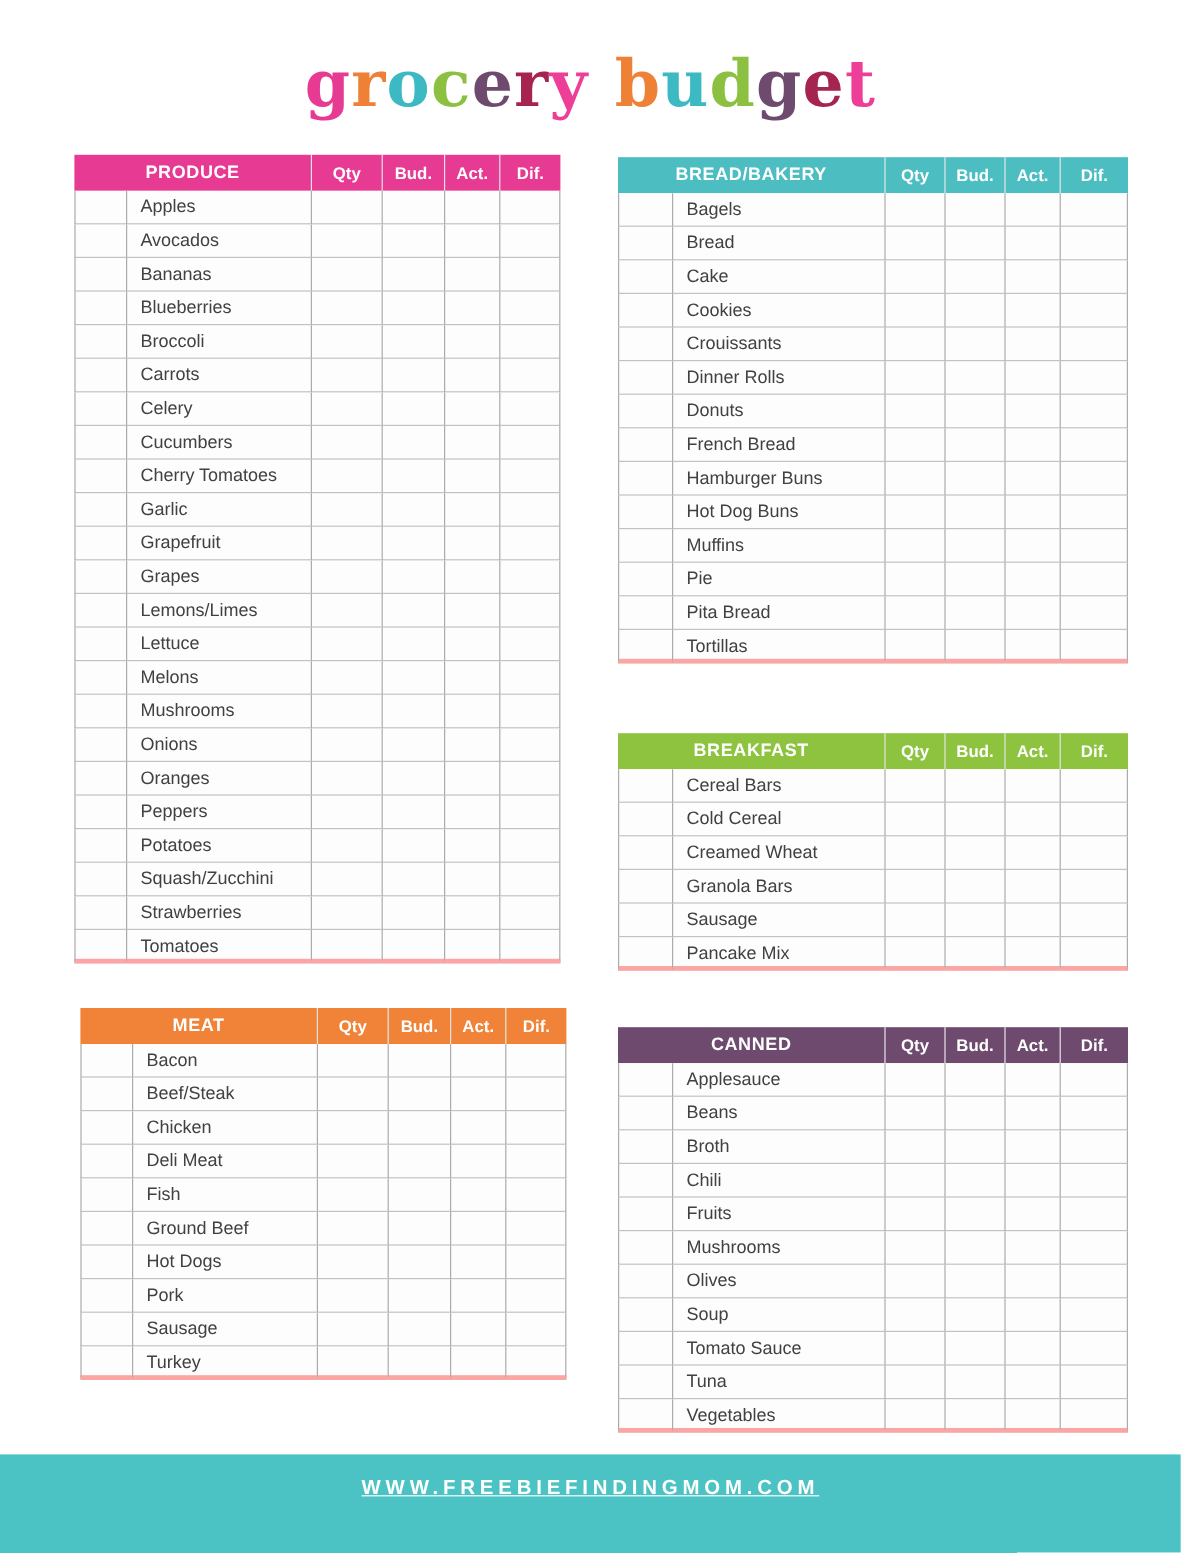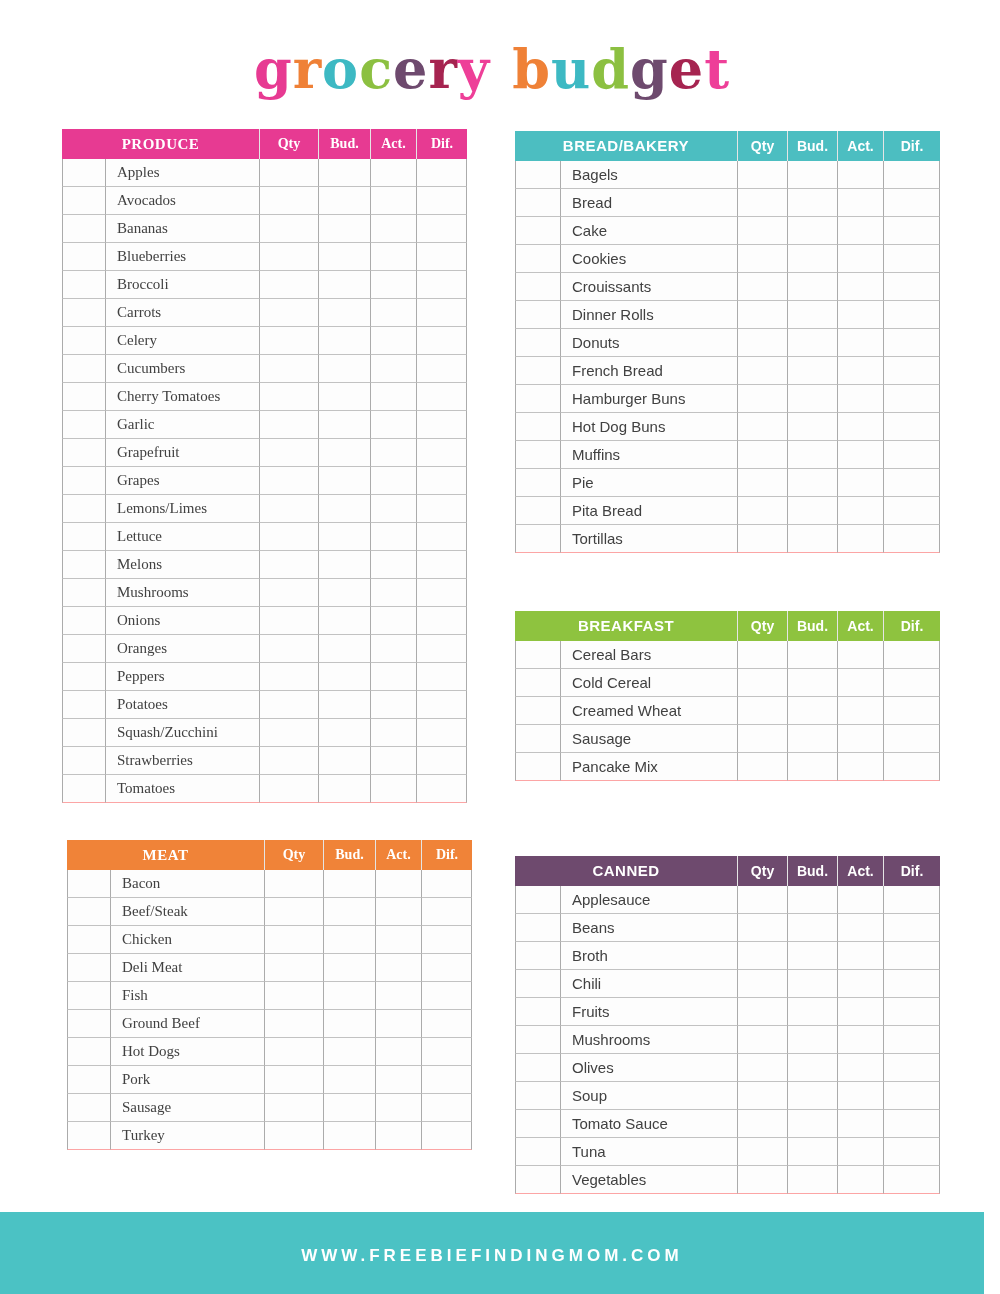--- a/index.html
+++ b/index.html
@@ -51,32 +51,31 @@
     font-size:14px;
     line-height:30px;
     border-left:1px solid #e5e5e5;
   }
   .t-row { display:grid; height:28px; background:#fdfdfd; }
   .t-row .c {
     border-left:1px solid #ababab;
     border-bottom:1px solid #c2c2c2;
   }
   .t-row .c:last-child { border-right:1px solid #ababab; }
-  .t-row:last-child .c { border-bottom:1px solid #fca5a5; }
+  .t-row:last-child .c { border-bottom:4px solid #fca5a5; }
   .t-row .name {
     font-size:15px;
     line-height:27px;
     color:#414141;
     padding-left:11px;
     white-space:nowrap;
     overflow:hidden;
   }
   .left-cols .t-head, .left-cols .t-row {
     grid-template-columns:43px 154px 59px 52px 46px 51px; 
-    font-family:Liberation Serif, serif;
   }
   .right-cols .t-head, .right-cols .t-row {
     grid-template-columns:45px 177px 50px 50px 46px 57px; 
   }
   .tbl-produce   { left:62px;  top:129px; }
   .tbl-meat      { left:67px;  top:840px; }
   .tbl-bread     { left:515px; top:131px; }
   .tbl-breakfast { left:515px; top:611px; }
   .tbl-canned    { left:515px; top:840px; }
 
@@ -84,25 +83,26 @@
   .footer {
     position:absolute;
     left:0;
     top:1212px;
     width:100%;
     height:82px;
     text-align:center;
   }
   .footer .url {
     display:inline-block;
-    margin-top:34px;
+    margin-top:18px;
     color:#ffffff;
     font-size:17px;
     font-weight:bold;
     letter-spacing:4px;
+    text-decoration:underline;
   }
 </style>
 </head>
 <body>
 
 <div class="page">
 
   <h1 class="title"><span class="word"><span style="color: rgb(231, 58, 146);">g</span><span style="color: rgb(239, 129, 55);">r</span><span style="color: rgb(61, 185, 195);">o</span><span style="color: rgb(140, 192, 65);">c</span><span style="color: rgb(110, 74, 110);">e</span><span style="color: rgb(166, 36, 80);">r</span><span style="color: rgb(238, 63, 152);">y</span></span><span class="word"><span style="color: rgb(239, 129, 55);">b</span><span style="color: rgb(61, 185, 195);">u</span><span style="color: rgb(140, 192, 65);">d</span><span style="color: rgb(110, 74, 110);">g</span><span style="color: rgb(166, 36, 80);">e</span><span style="color: rgb(238, 63, 152);">t</span></span></h1>
 
   <div class="tbl tbl-produce left-cols">
@@ -535,20 +535,28 @@
       <div class="t-row">
         <div class="c check"></div>
         <div class="c name">Creamed Wheat</div>
         <div class="c qty"></div>
         <div class="c bud"></div>
         <div class="c act"></div>
         <div class="c dif"></div>
       </div>
       <div class="t-row">
         <div class="c check"></div>
+        <div class="c name">Granola Bars</div>
+        <div class="c qty"></div>
+        <div class="c bud"></div>
+        <div class="c act"></div>
+        <div class="c dif"></div>
+      </div>
+      <div class="t-row">
+        <div class="c check"></div>
         <div class="c name">Sausage</div>
         <div class="c qty"></div>
         <div class="c bud"></div>
         <div class="c act"></div>
         <div class="c dif"></div>
       </div>
       <div class="t-row">
         <div class="c check"></div>
         <div class="c name">Pancake Mix</div>
         <div class="c qty"></div>

